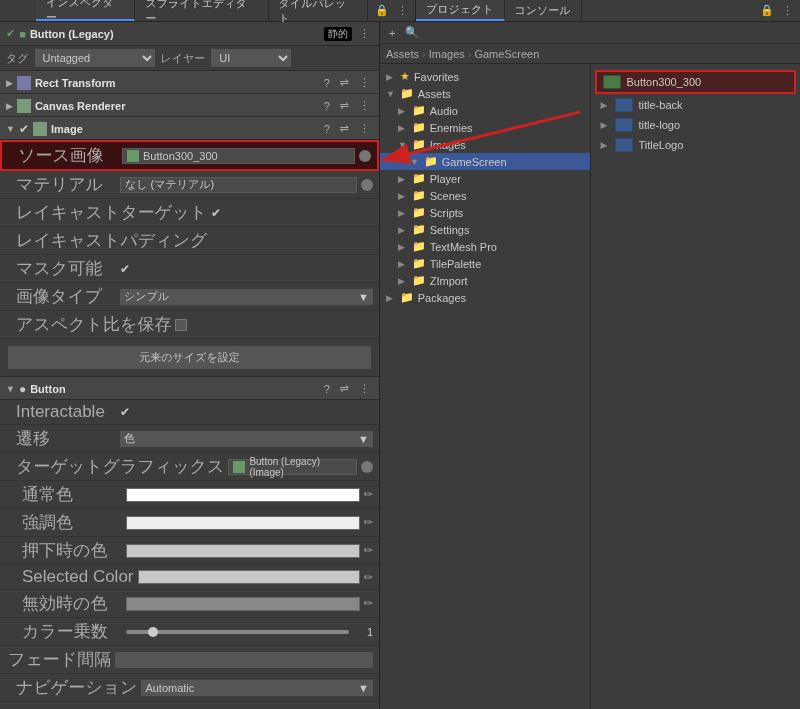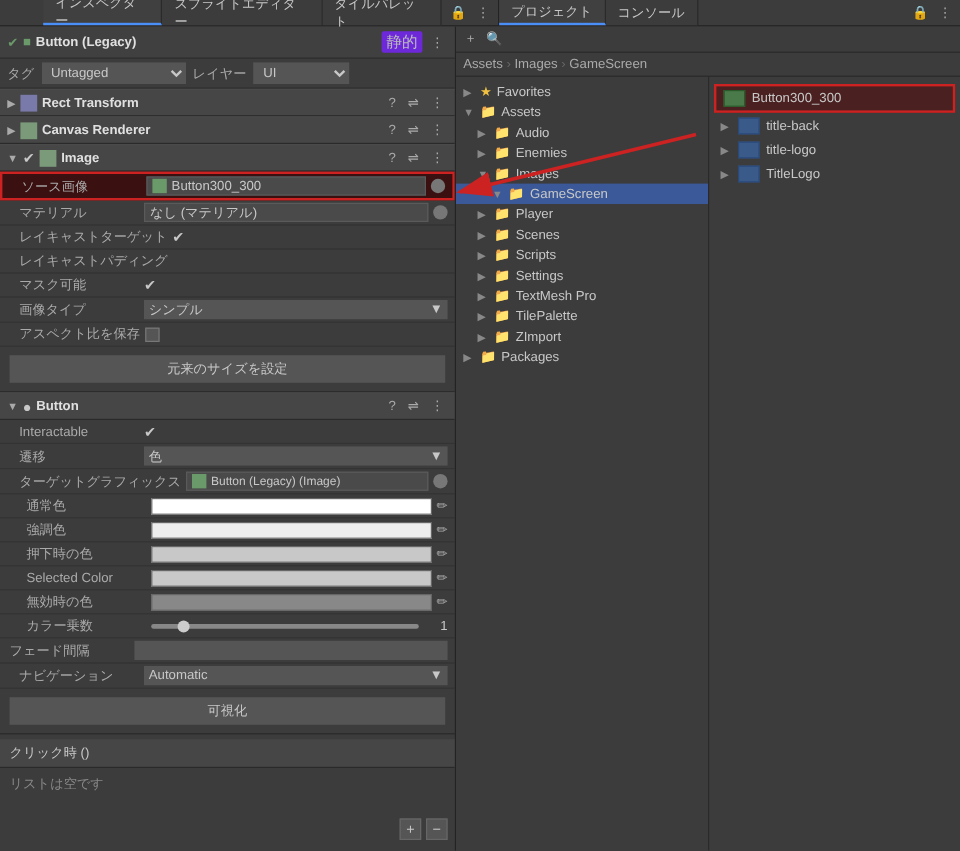--- a/index.html
+++ b/index.html
@@ -89,25 +89,25 @@
       padding: 4px 6px;
       border-bottom: 1px solid #2a2a2a;
       gap: 4px;
     }
     .component-title-bar .title-text {
       font-weight: bold;
       color: #e0e0e0;
       flex: 1;
     }
     .badge {
-      background: #6d28d9;
+      background: #000000;
       color: #bbb;
       padding: 0 4px;
       border-radius: 2px;
-      font-size: 13px;
+      font-size: 10px;
     }
 
     
     .tag-row {
       display: flex;
       align-items: center;
       padding: 3px 6px;
       gap: 6px;
       background: #3c3c3c;
       border-bottom: 1px solid #2a2a2a;
@@ -157,21 +157,21 @@
       gap: 4px;
     }
     .prop-row.highlighted {
       background: #3a1a1a;
       border: 2px solid #cc2222;
     }
     .prop-label {
       color: #aaa;
       min-width: 100px;
       flex-shrink: 0;
-      font-size: 11px;
+      font-size: 17px;
     }
     .prop-value {
       flex: 1;
       display: flex;
       align-items: center;
       gap: 4px;
     }
     .text-field {
       background: #555;
       border: none;

